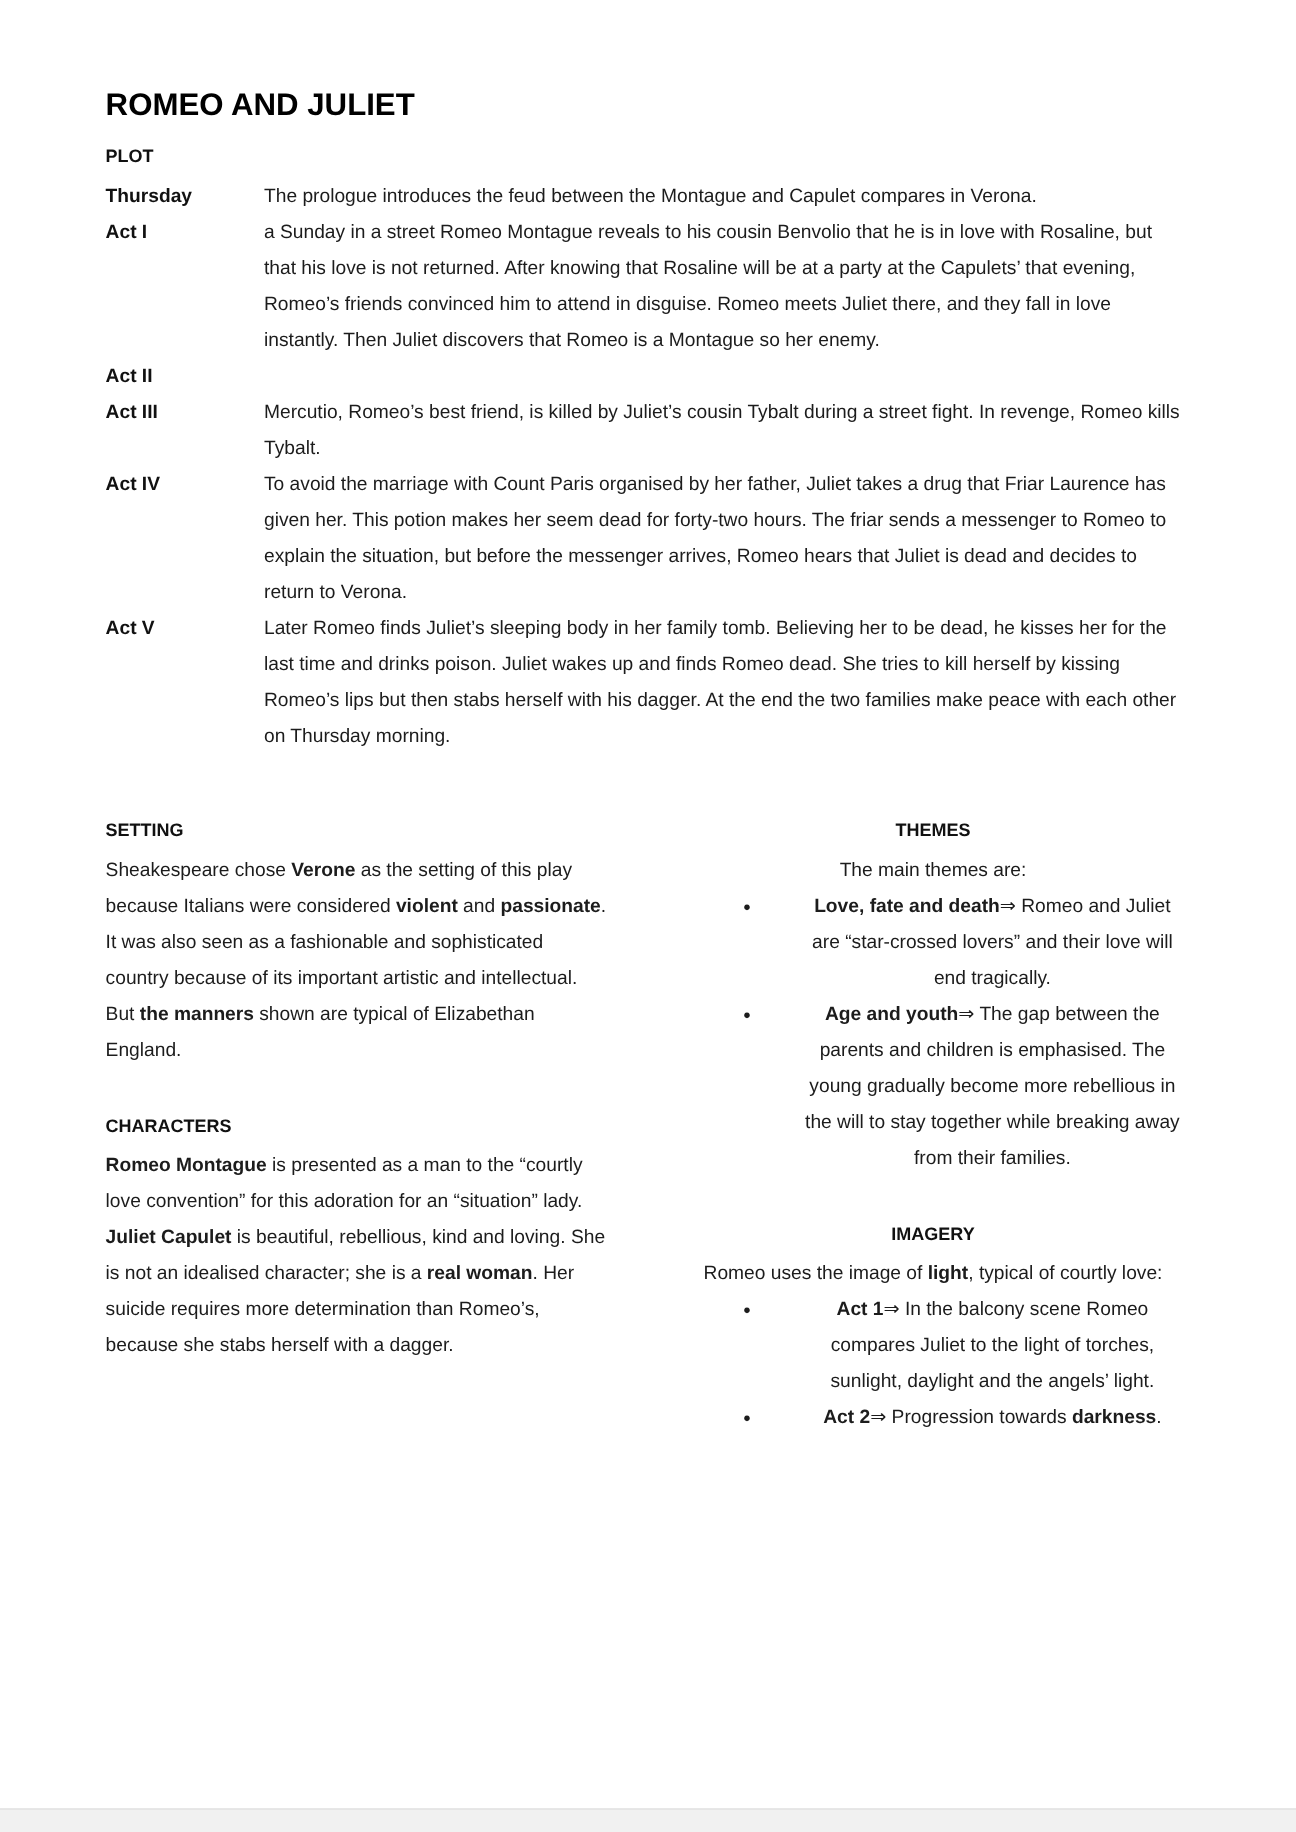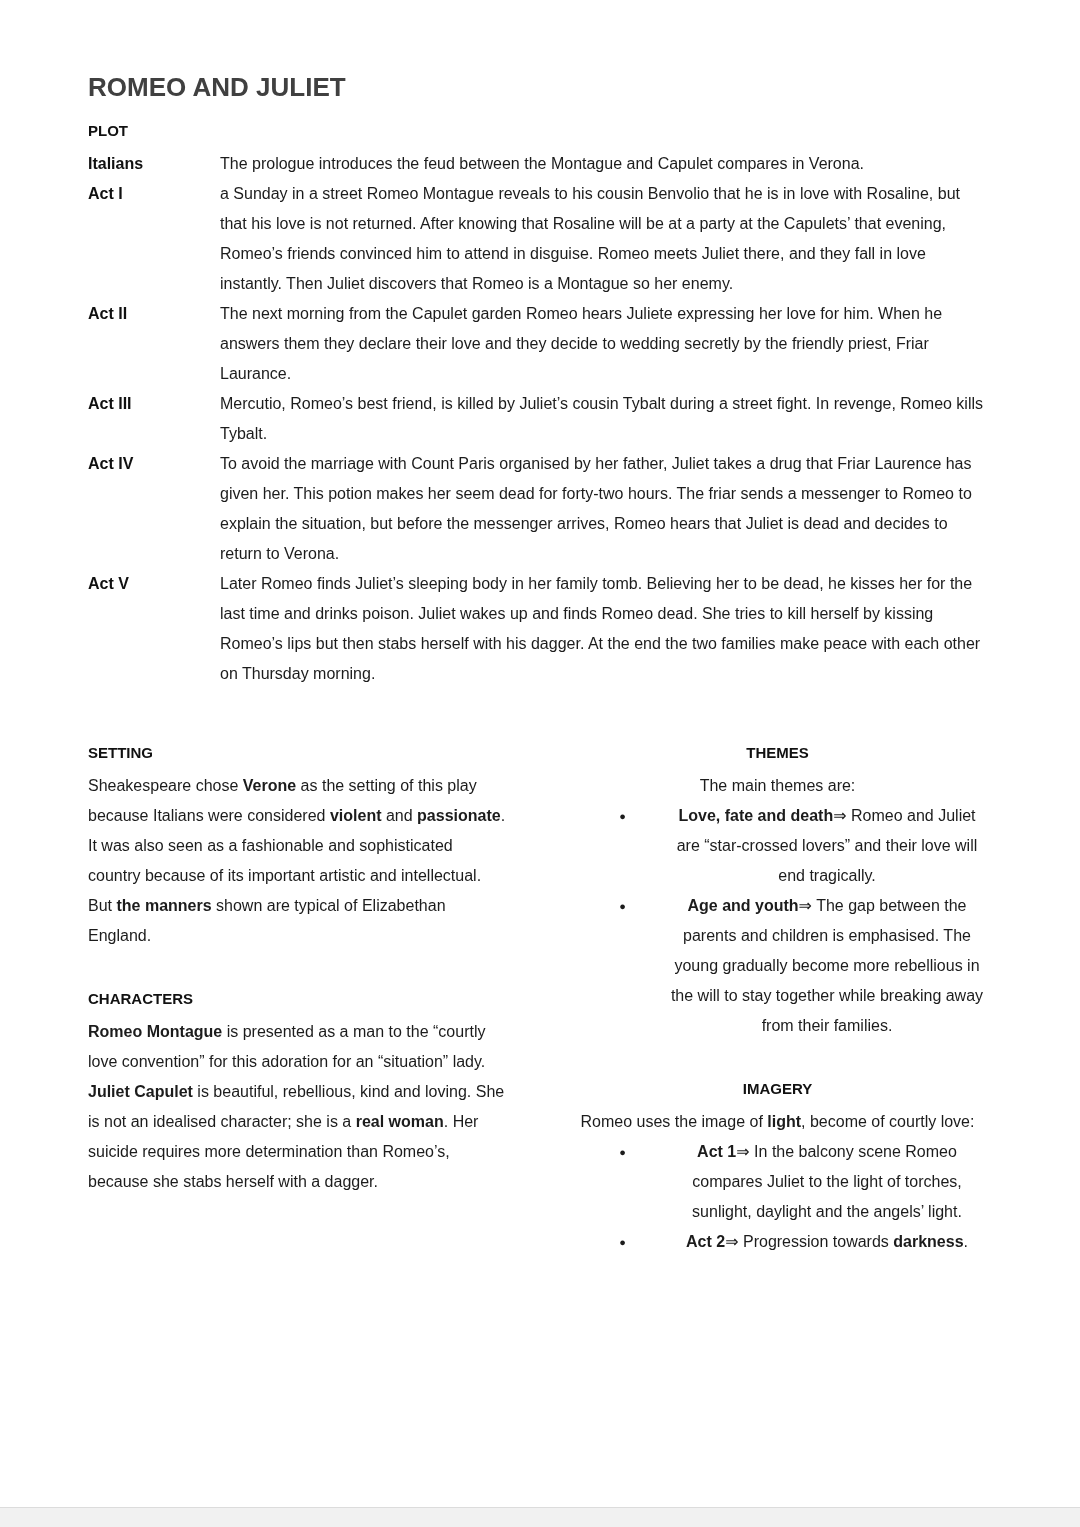--- a/index.html
+++ b/index.html
@@ -11,21 +11,21 @@
     overflow: hidden;
     font-family: "Liberation Sans", sans-serif;
     color: #1c1c1c;
   }
   .page {
     padding: 72px 95px 0 88px;
   }
   .doc-title {
     font-size: 26px;
     font-weight: bold;
-    color: #404040;
+    color: #000000;
     margin-bottom: 16px;
   }
   .section-heading {
     font-size: 15px;
     line-height: 24px;
     font-weight: bold;
     color: #111111;
     margin-bottom: 6px;
   }
   .body-text, .plot-label, .plot-text, .list-text, .intro-line {
@@ -77,30 +77,29 @@
 
 <div class="page">
 
   <h1 class="doc-title">ROMEO AND JULIET</h1>
 
   <div class="section">
     <h2 class="section-heading">PLOT</h2>
 
     <div class="plot-table">
       <div class="plot-row">
-        <div class="plot-label">Italians</div>
+        <div class="plot-label">Thursday</div>
         <div class="plot-text">The prologue introduces the feud between the Montague and Capulet compares in Verona.</div>
       </div>
       <div class="plot-row">
         <div class="plot-label">Act I</div>
         <div class="plot-text">a Sunday in a street Romeo Montague reveals to his cousin Benvolio that he is in love with Rosaline, but that his love is not returned. After knowing that Rosaline will be at a party at the Capulets’ that evening, Romeo’s friends convinced him to attend in disguise. Romeo meets Juliet there, and they fall in love instantly. Then Juliet discovers that Romeo is a Montague so her enemy.</div>
       </div>
       <div class="plot-row">
         <div class="plot-label">Act II</div>
-        <div class="plot-text">The next morning from the Capulet garden Romeo hears Juliete expressing her love for him. When he answers them they declare their love and they decide to wedding secretly by the friendly priest, Friar Laurance.</div>
       </div>
       <div class="plot-row">
         <div class="plot-label">Act III</div>
         <div class="plot-text">Mercutio, Romeo’s best friend, is killed by Juliet’s cousin Tybalt during a street fight. In revenge, Romeo kills Tybalt.</div>
       </div>
       <div class="plot-row">
         <div class="plot-label">Act IV</div>
         <div class="plot-text">To avoid the marriage with Count Paris organised by her father, Juliet takes a drug that Friar Laurence has given her. This potion makes her seem dead for forty-two hours. The friar sends a messenger to Romeo to explain the situation, but before the messenger arrives, Romeo hears that Juliet is dead and decides to return to Verona.</div>
       </div>
       <div class="plot-row">
@@ -139,21 +138,21 @@
           </li>
           <li>
             <span class="bullet">●</span>
             <span class="list-text rich"><span class="b">Age and youth</span><span>⇒ The gap between the parents and children is emphasised. The young gradually become more rebellious in the will to stay together while breaking away from their families.</span></span>
           </li>
         </ul>
       </div>
 
       <div class="section">
         <h2 class="section-heading">IMAGERY</h2>
-        <p class="intro-line rich"><span>Romeo uses the image of </span><span class="b">light</span><span>, become of courtly love:</span></p>
+        <p class="intro-line rich"><span>Romeo uses the image of </span><span class="b">light</span><span>, typical of courtly love:</span></p>
         <ul class="bullet-list">
           <li>
             <span class="bullet">●</span>
             <span class="list-text rich"><span class="b">Act 1</span><span>⇒ In the balcony scene Romeo compares Juliet to the light of torches, sunlight, daylight and the angels’ light.</span></span>
           </li>
           <li>
             <span class="bullet">●</span>
             <span class="list-text rich"><span class="b">Act 2</span><span>⇒ Progression towards </span><span class="b">darkness</span><span>.</span></span>
           </li>
         </ul>

